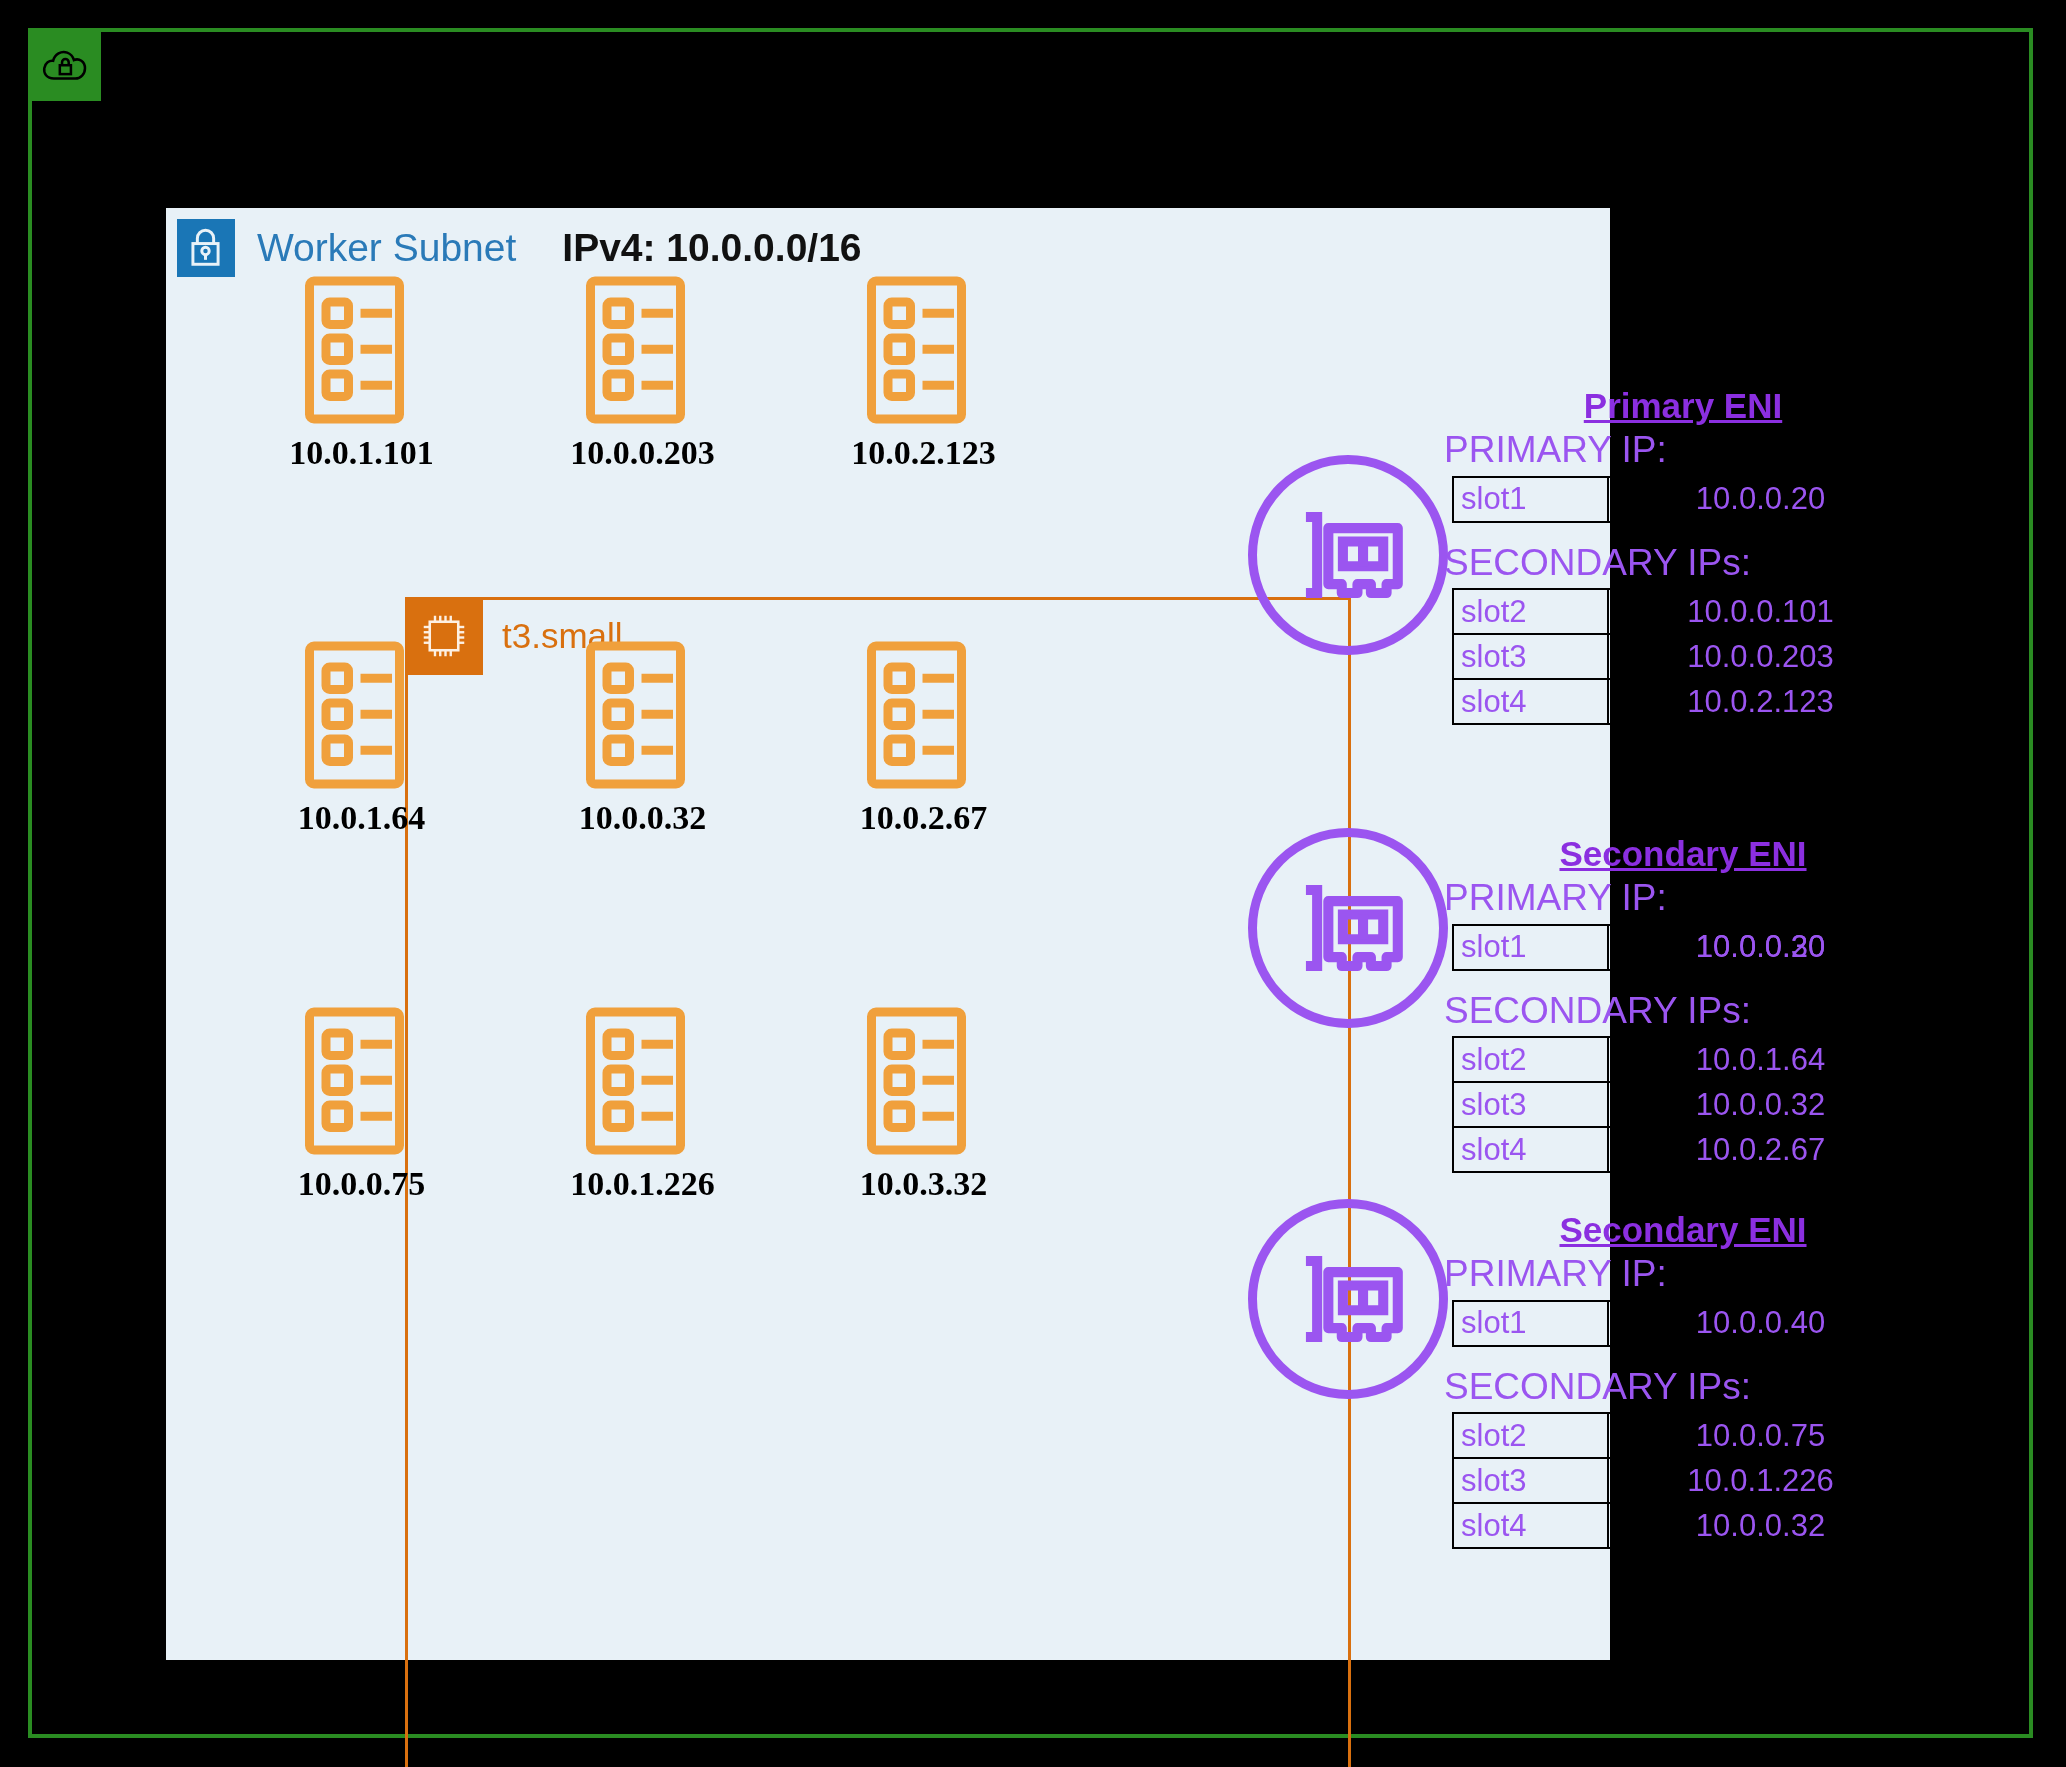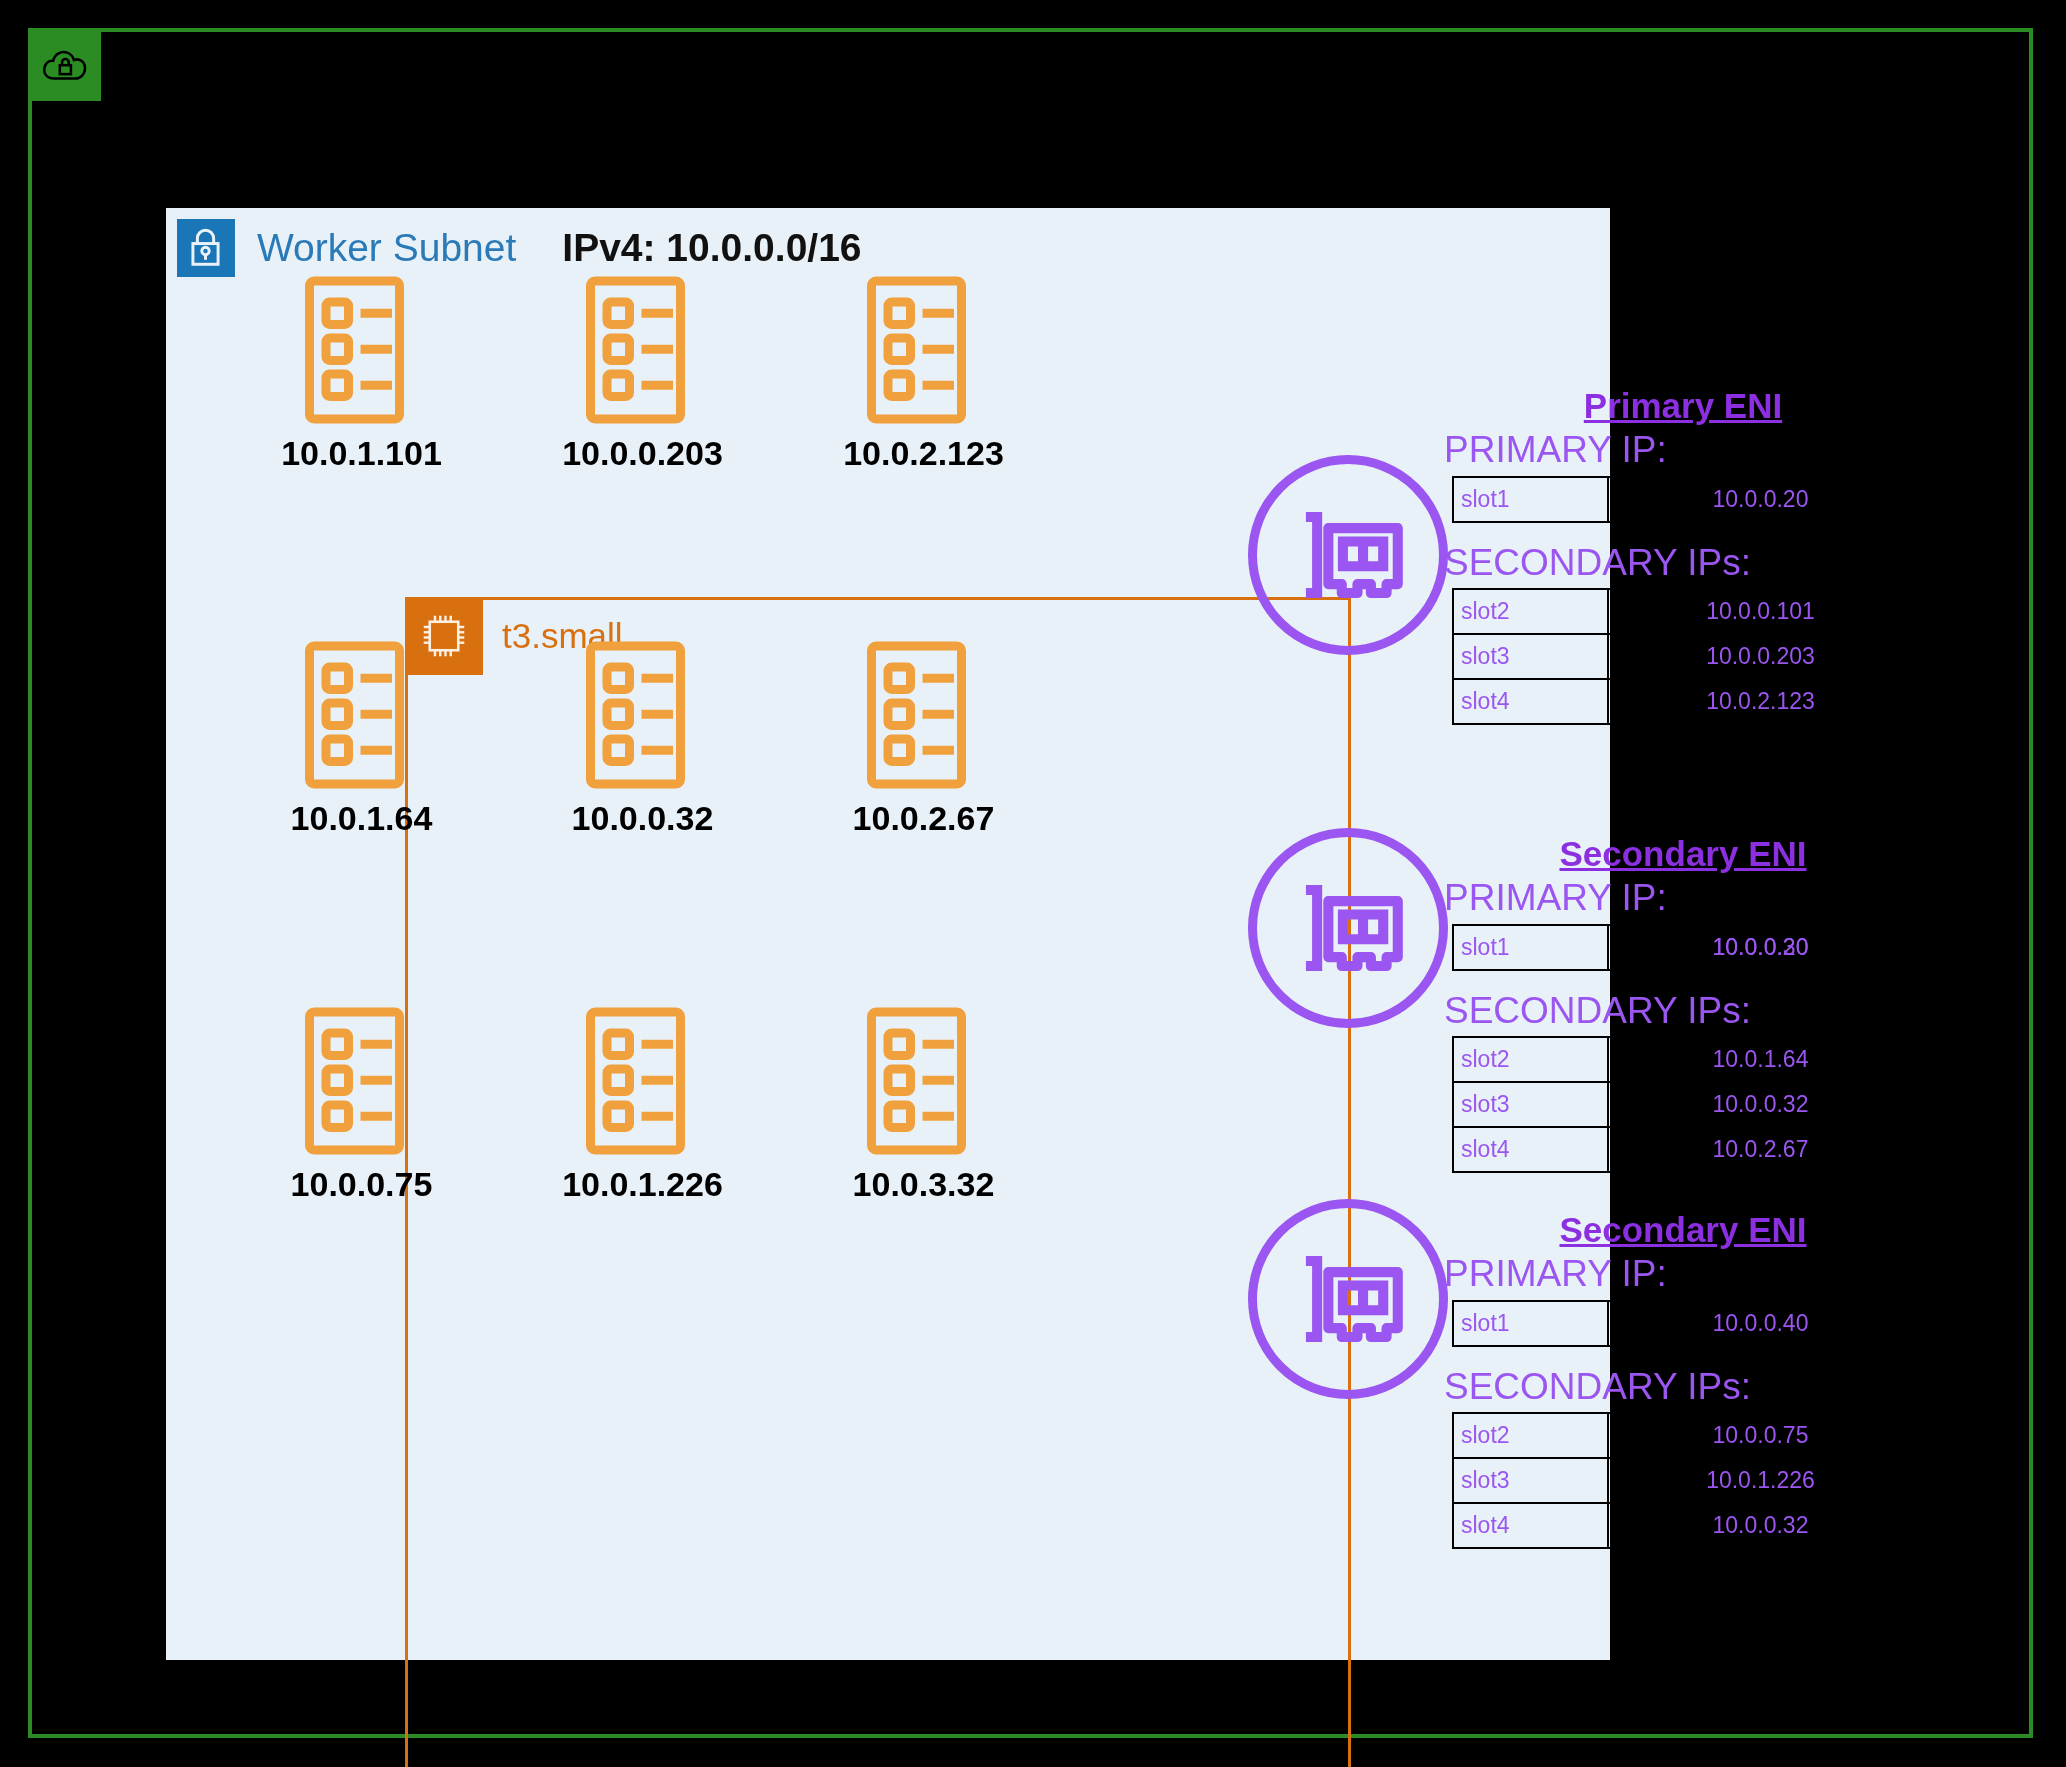--- a/index.html
+++ b/index.html
@@ -52,21 +52,21 @@
   #instance-tag{
     position:absolute;left:239px;top:389px;width:78px;height:78px;
     background:#d9700f;display:flex;align-items:center;justify-content:center;
   }
   #instance-label{
     position:absolute;left:336px;top:407px;
     color:#d9700f;font-size:35px;line-height:42px;white-space:nowrap;
   }
 
   
-  .pod{position:absolute;width:247px;text-align:center;}
+  .pod{position:absolute;width:247px;text-align:center;font-family:Liberation Serif, serif;}
   .pod .pod-icon{display:block;margin:0 auto;}
   .pod .pod-ip{
     display:block;margin-top:9px;color:#000;font-size:34px;font-weight:bold;
     white-space:nowrap;
   }
 
   
   .eni-circle{
     position:absolute;width:200px;height:200px;border-radius:50%;
     border:9.7px solid #9b55f0;box-sizing:border-box;
@@ -83,21 +83,21 @@
   }
   .eni-sub{
     color:#9b55f0;font-size:37px;white-space:nowrap;
   }
   table.ip-table{
     border-collapse:collapse;width:463px;margin:0 auto;
     table-layout:fixed;
   }
   table.ip-table td{
     border:2.2px solid #000;height:43px;padding:0 7.5px;
-    color:#9b55f0;font-size:23px;white-space:nowrap;
+    color:#9b55f0;font-size:31px;white-space:nowrap;
   }
   table.ip-table td.slot{width:138px;text-align:left;}
   table.ip-table td.ip{text-align:center;}
   .overlap{position:relative;display:inline-block;}
   .overlap .under{visibility:hidden;}
   .overlap .a,.overlap .b{position:absolute;left:0;top:0;width:100%;text-align:center;}
 </style>
 </head>
 <body>
 

